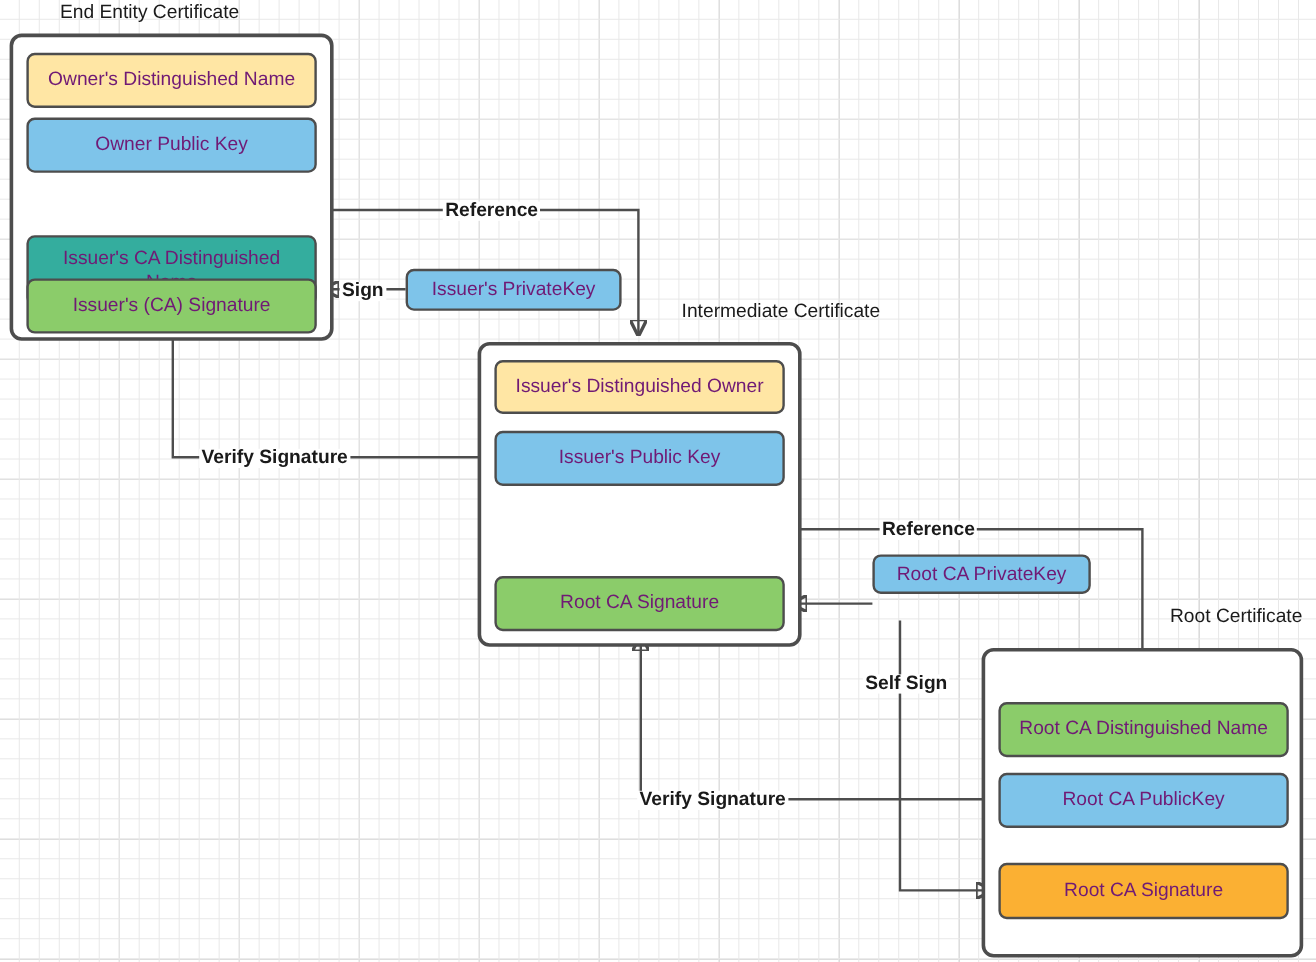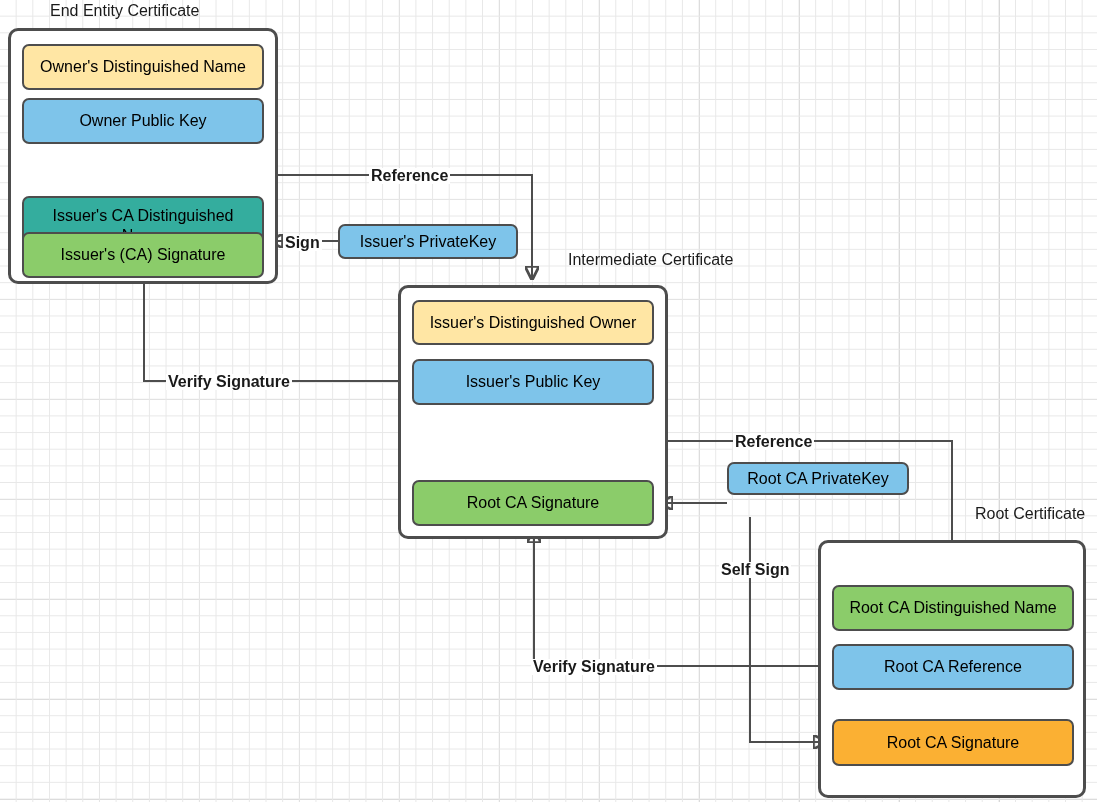--- a/index.html
+++ b/index.html
@@ -38,21 +38,21 @@
   .field {
     position: absolute;
     border: 2px solid #4d4d4d;
     border-radius: 7px;
     box-sizing: border-box;
     display: flex;
     align-items: center;
     justify-content: center;
     text-align: center;
     font-size: 16px;
-    color: #000000;
+    color: #701a75;
     line-height: 1.25;
     padding: 2px 6px;
   }
   .f-yellow { background: #ffe6a4; }
   .f-blue   { background: #7ec4ea; text-align: right; }
   .f-teal   { background: #34ad9e; }
   .f-green  { background: #8bcc6a; }
   .f-orange { background: #fbb033; }
   .group-title {
     position: absolute;
@@ -137,21 +137,21 @@
   <div class="field f-green" style="left:412px; top:480px; width:242px; height:46px;">Root CA Signature</div>
 
   <div class="field f-blue" style="left:727px; top:462px; width:182px; height:33px;">Root CA PrivateKey</div>
 
   <div class="group-title" style="left:959px; top:505px;margin-left:16px;">Root Certificate</div>
 
   <div class="container-box" style="left:818px; top:540px; width:268px; height:258px;"></div>
 
   <div class="field f-green" style="left:832px; top:585px; width:242px; height:46px;">Root CA Distinguished Name</div>
 
-  <div class="field f-blue" style="left:832px; top:644px; width:242px; height:46px;">Root CA Reference</div>
+  <div class="field f-blue" style="left:832px; top:644px; width:242px; height:46px;">Root CA PublicKey</div>
 
   <div class="field f-orange" style="left:832px; top:719px; width:242px; height:47px;">Root CA Signature</div>
 
   <div class="edge-label" style="left:369px; top:168px;">Reference</div>
 
   <div class="edge-label" style="left:283px; top:235px;">Sign</div>
 
   <div class="edge-label" style="left:166px; top:374px;">Verify Signature</div>
 
   <div class="edge-label" style="left:733px; top:434px;">Reference</div>

